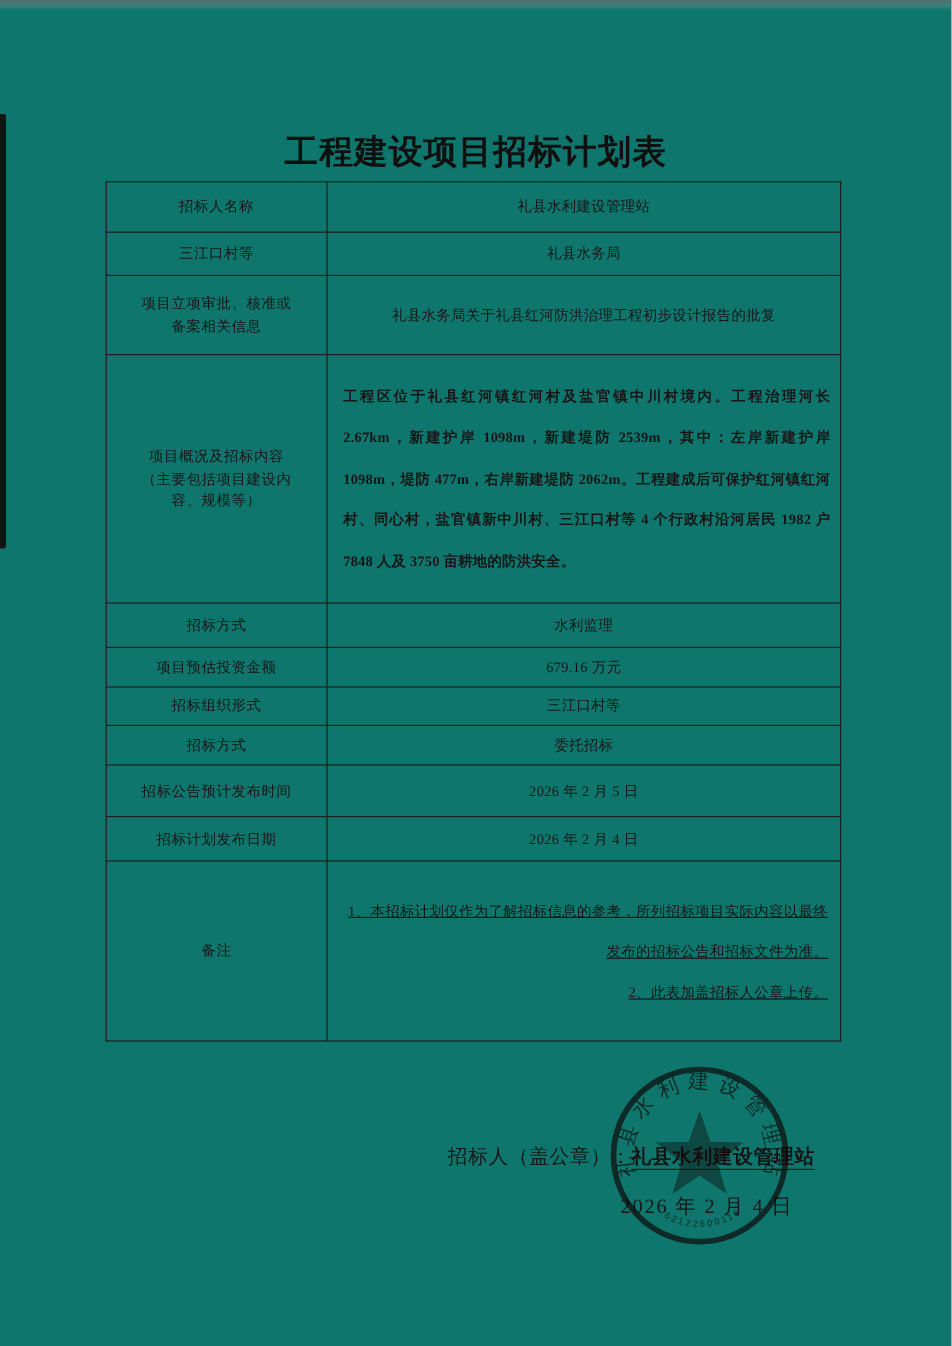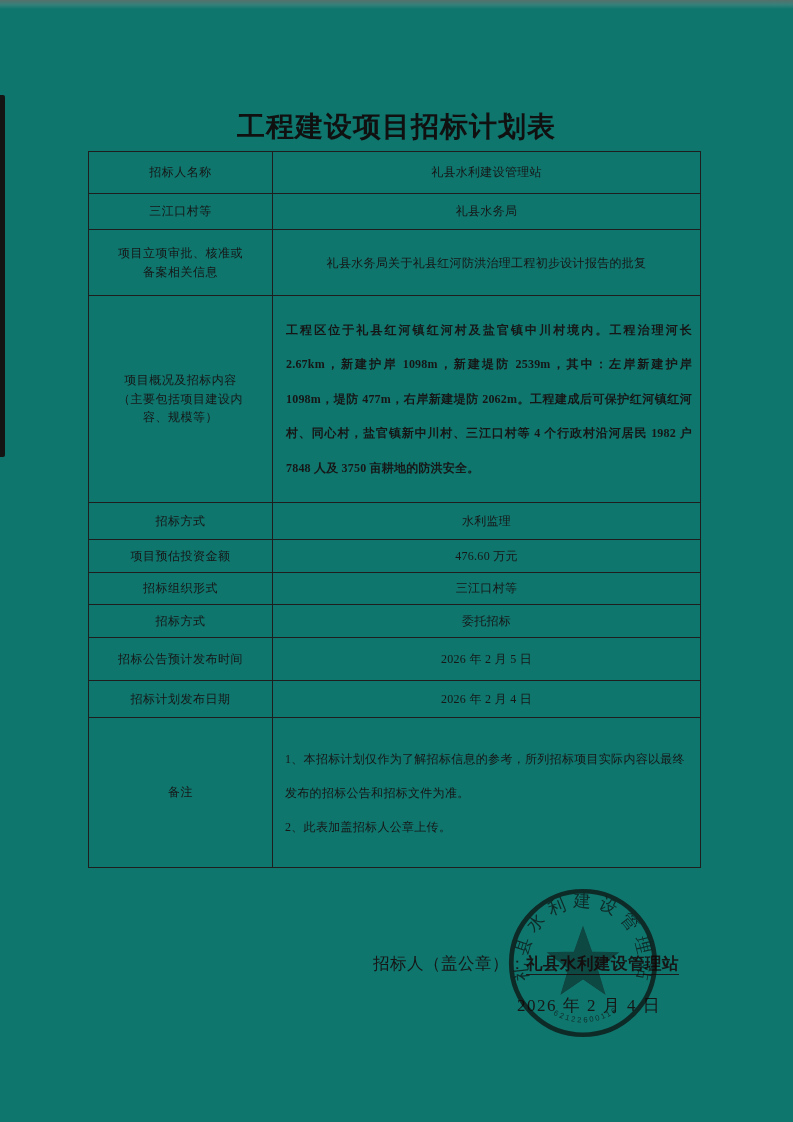--- a/index.html
+++ b/index.html
@@ -47,21 +47,21 @@
   .r1 td{height:42px} .r2 td{height:42px} .r3 td{height:36px}
   .r4 td{height:66px} .r5 td{height:207px} .r6 td{height:37px}
   .r7 td{height:33px} .r8 td{height:32px} .r9 td{height:33px}
   .r10 td{height:43px} .r11 td{height:37px} .r12 td{height:150px}
   .r4 td.value { line-height:30px; }
   .r5 td.value {
     text-align:justify; text-justify:inter-ideograph;
     padding:10px 8px 10px 13px; line-height:34.5px; letter-spacing:.2px;font-weight:bold;
   }
   .r12 td.value {
-    text-align:left; padding:6px 10px 6px 12px; line-height:34px;
+    text-align:right; padding:6px 10px 6px 12px; line-height:34px;text-decoration:underline;
   }
   .footer-sign {
     position:absolute; left:373px; top:953px;
     font-size:16.5px; letter-spacing:.5px; white-space:nowrap;
   }
   .footer-sign .underline {
     font-weight:600;
     border-bottom:1.6px solid #1b1b1b; padding-bottom:1px;
   }
   .footer-date {
@@ -107,21 +107,21 @@
 （主要包括项目建设内
 容、规模等）</td>
         <td class="value">工程区位于礼县红河镇红河村及盐官镇中川村境内。工程治理河长 2.67km，新建护岸 1098m，新建堤防 2539m，其中：左岸新建护岸 1098m，堤防 477m，右岸新建堤防 2062m。工程建成后可保护红河镇红河村、同心村，盐官镇新中川村、三江口村等 4 个行政村沿河居民 1982 户 7848 人及 3750 亩耕地的防洪安全。</td>
       </tr>
       <tr class="r6">
         <td class="label">招标方式</td>
         <td class="value">水利监理</td>
       </tr>
       <tr class="r7">
         <td class="label">项目预估投资金额</td>
-        <td class="value">476.60 万元</td>
+        <td class="value">679.16 万元</td>
       </tr>
       <tr class="r8">
         <td class="label">招标组织形式</td>
         <td class="value">三江口村等</td>
       </tr>
       <tr class="r9">
         <td class="label">招标方式</td>
         <td class="value">委托招标</td>
       </tr>
       <tr class="r10">

